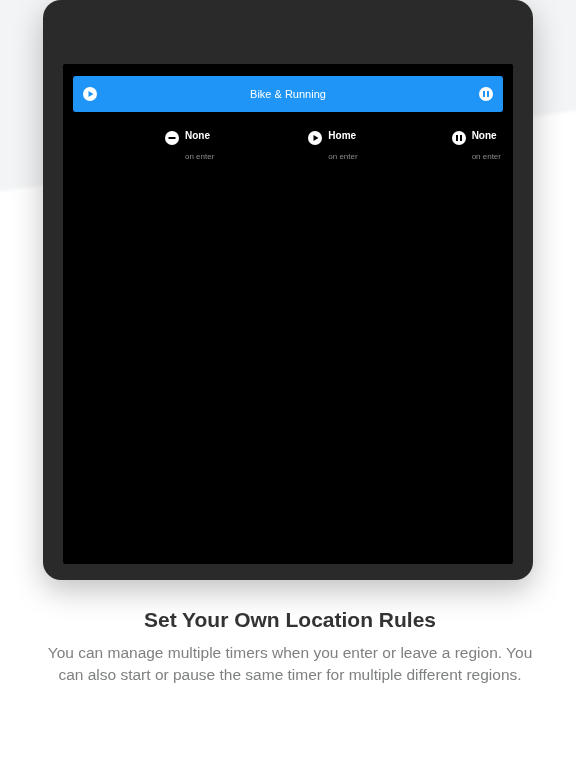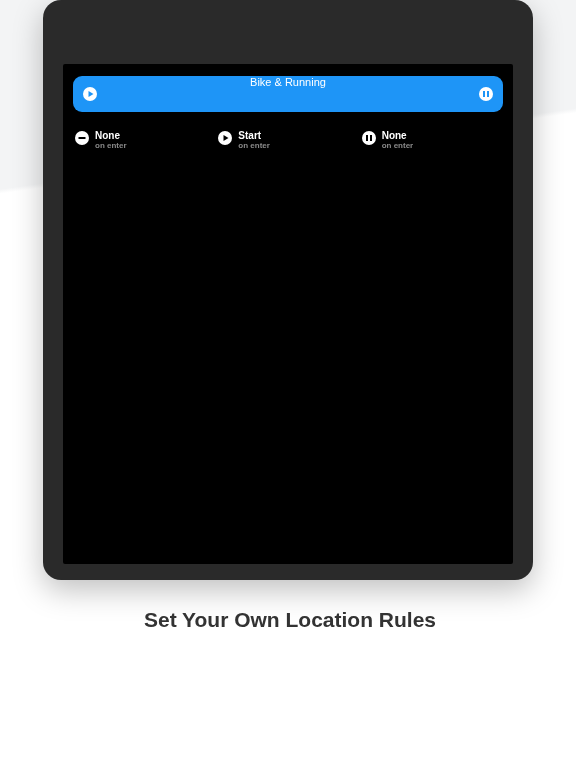--- a/index.html
+++ b/index.html
@@ -35,23 +35,24 @@
     background: #000;
     border-radius: 2px;
     padding: 12px 10px;
     overflow: hidden;
   }
 
   .timer-list { display: flex; flex-direction: column; gap: 6px; }
   .timer-item {
     background: #1e95f7;
     color: #fff;
-    border-radius: 9px;
+    border-radius: 3px;
     height: 36px;
     display: flex;
+    align-items: center;
     justify-content: center;
     position: relative;
     font-size: 11px;
     font-weight: 500;
   }
   .timer-item .left-ic, .timer-item .right-ic {
     position: absolute;
     top: 50%; transform: translateY(-50%);
     width: 14px; height: 14px;
   }
@@ -63,25 +64,26 @@
     gap: 4px;
     margin-top: 18px;
     padding: 0 2px;
   }
   .legend {
     flex: 1;
     display: flex;
     align-items: flex-start;
     gap: 6px;
     color: #fff;
+    justify-content: flex-end;
   }
   .legend .ic { width: 14px; height: 14px; flex-shrink: 0; margin-top: 1px;}
   .legend .txt { display: flex; flex-direction: column; line-height: 1.1; }
   .legend .title { font-size: 10px; font-weight: 600; }
-  .legend .sub { font-size: 8px; color: #8a8a8a; font-weight: 700; margin-top: 1px;}
+  .legend .sub { font-size: 8px; color: #8a8a8a; font-weight: 400; margin-top: 12px;}
 
   
   .circle-ic {
     display: inline-block;
     border-radius: 50%;
     background: #fff;
     position: relative;
   }
   .circle-ic.play::after {
     content: "";
@@ -159,33 +161,34 @@
         <span class="ic circle-ic minus"></span>
         <span class="txt">
           <span class="title">None</span>
           <span class="sub">on enter</span>
         </span>
       </div>
 
       <div class="legend">
         <span class="ic circle-ic play"></span>
         <span class="txt">
-          <span class="title">Start</span>
+          <span class="title">Home</span>
           <span class="sub">on enter</span>
         </span>
       </div>
 
       <div class="legend">
         <span class="ic circle-ic pause"></span>
         <span class="txt">
           <span class="title">None</span>
           <span class="sub">on enter</span>
         </span>
       </div>
 
     </div>
 
   </div>
 </div>
 
 <div class="caption">
   <h2>Set Your Own Location Rules</h2>
+  <p>You can manage multiple timers when you enter or leave a region. You can also start or pause the same timer for multiple different regions.</p>
 </div>
 
 </body></html>

